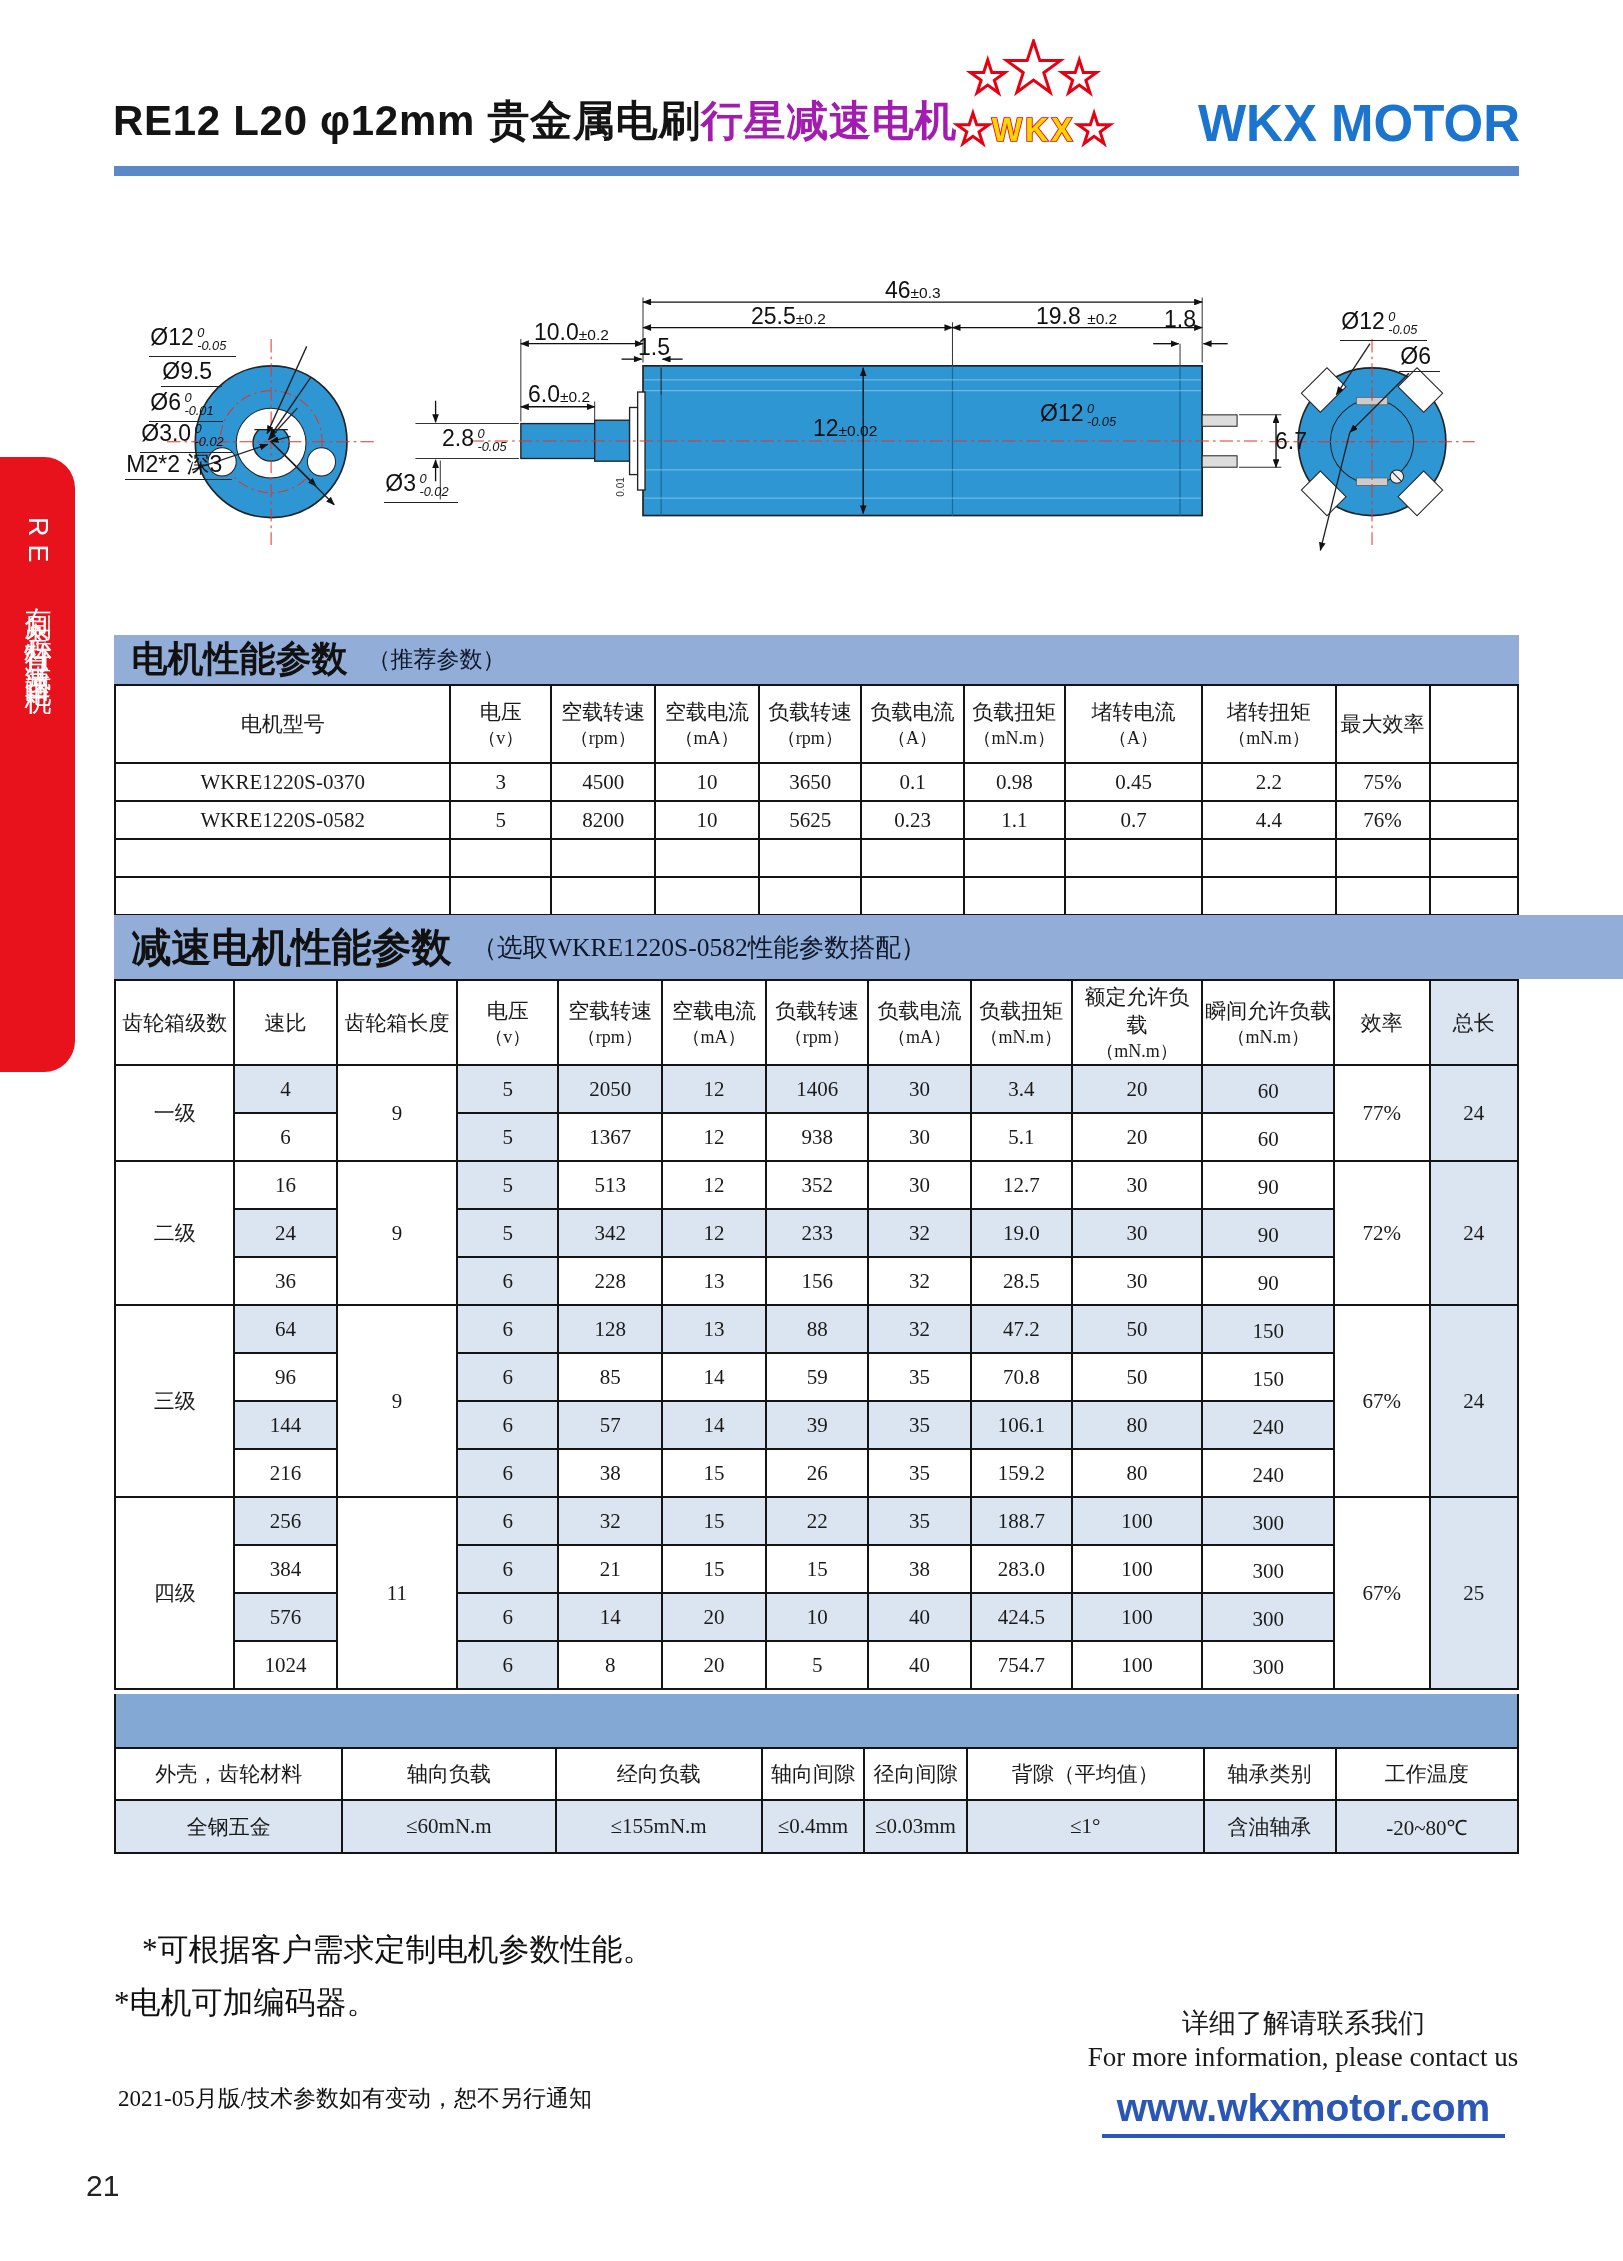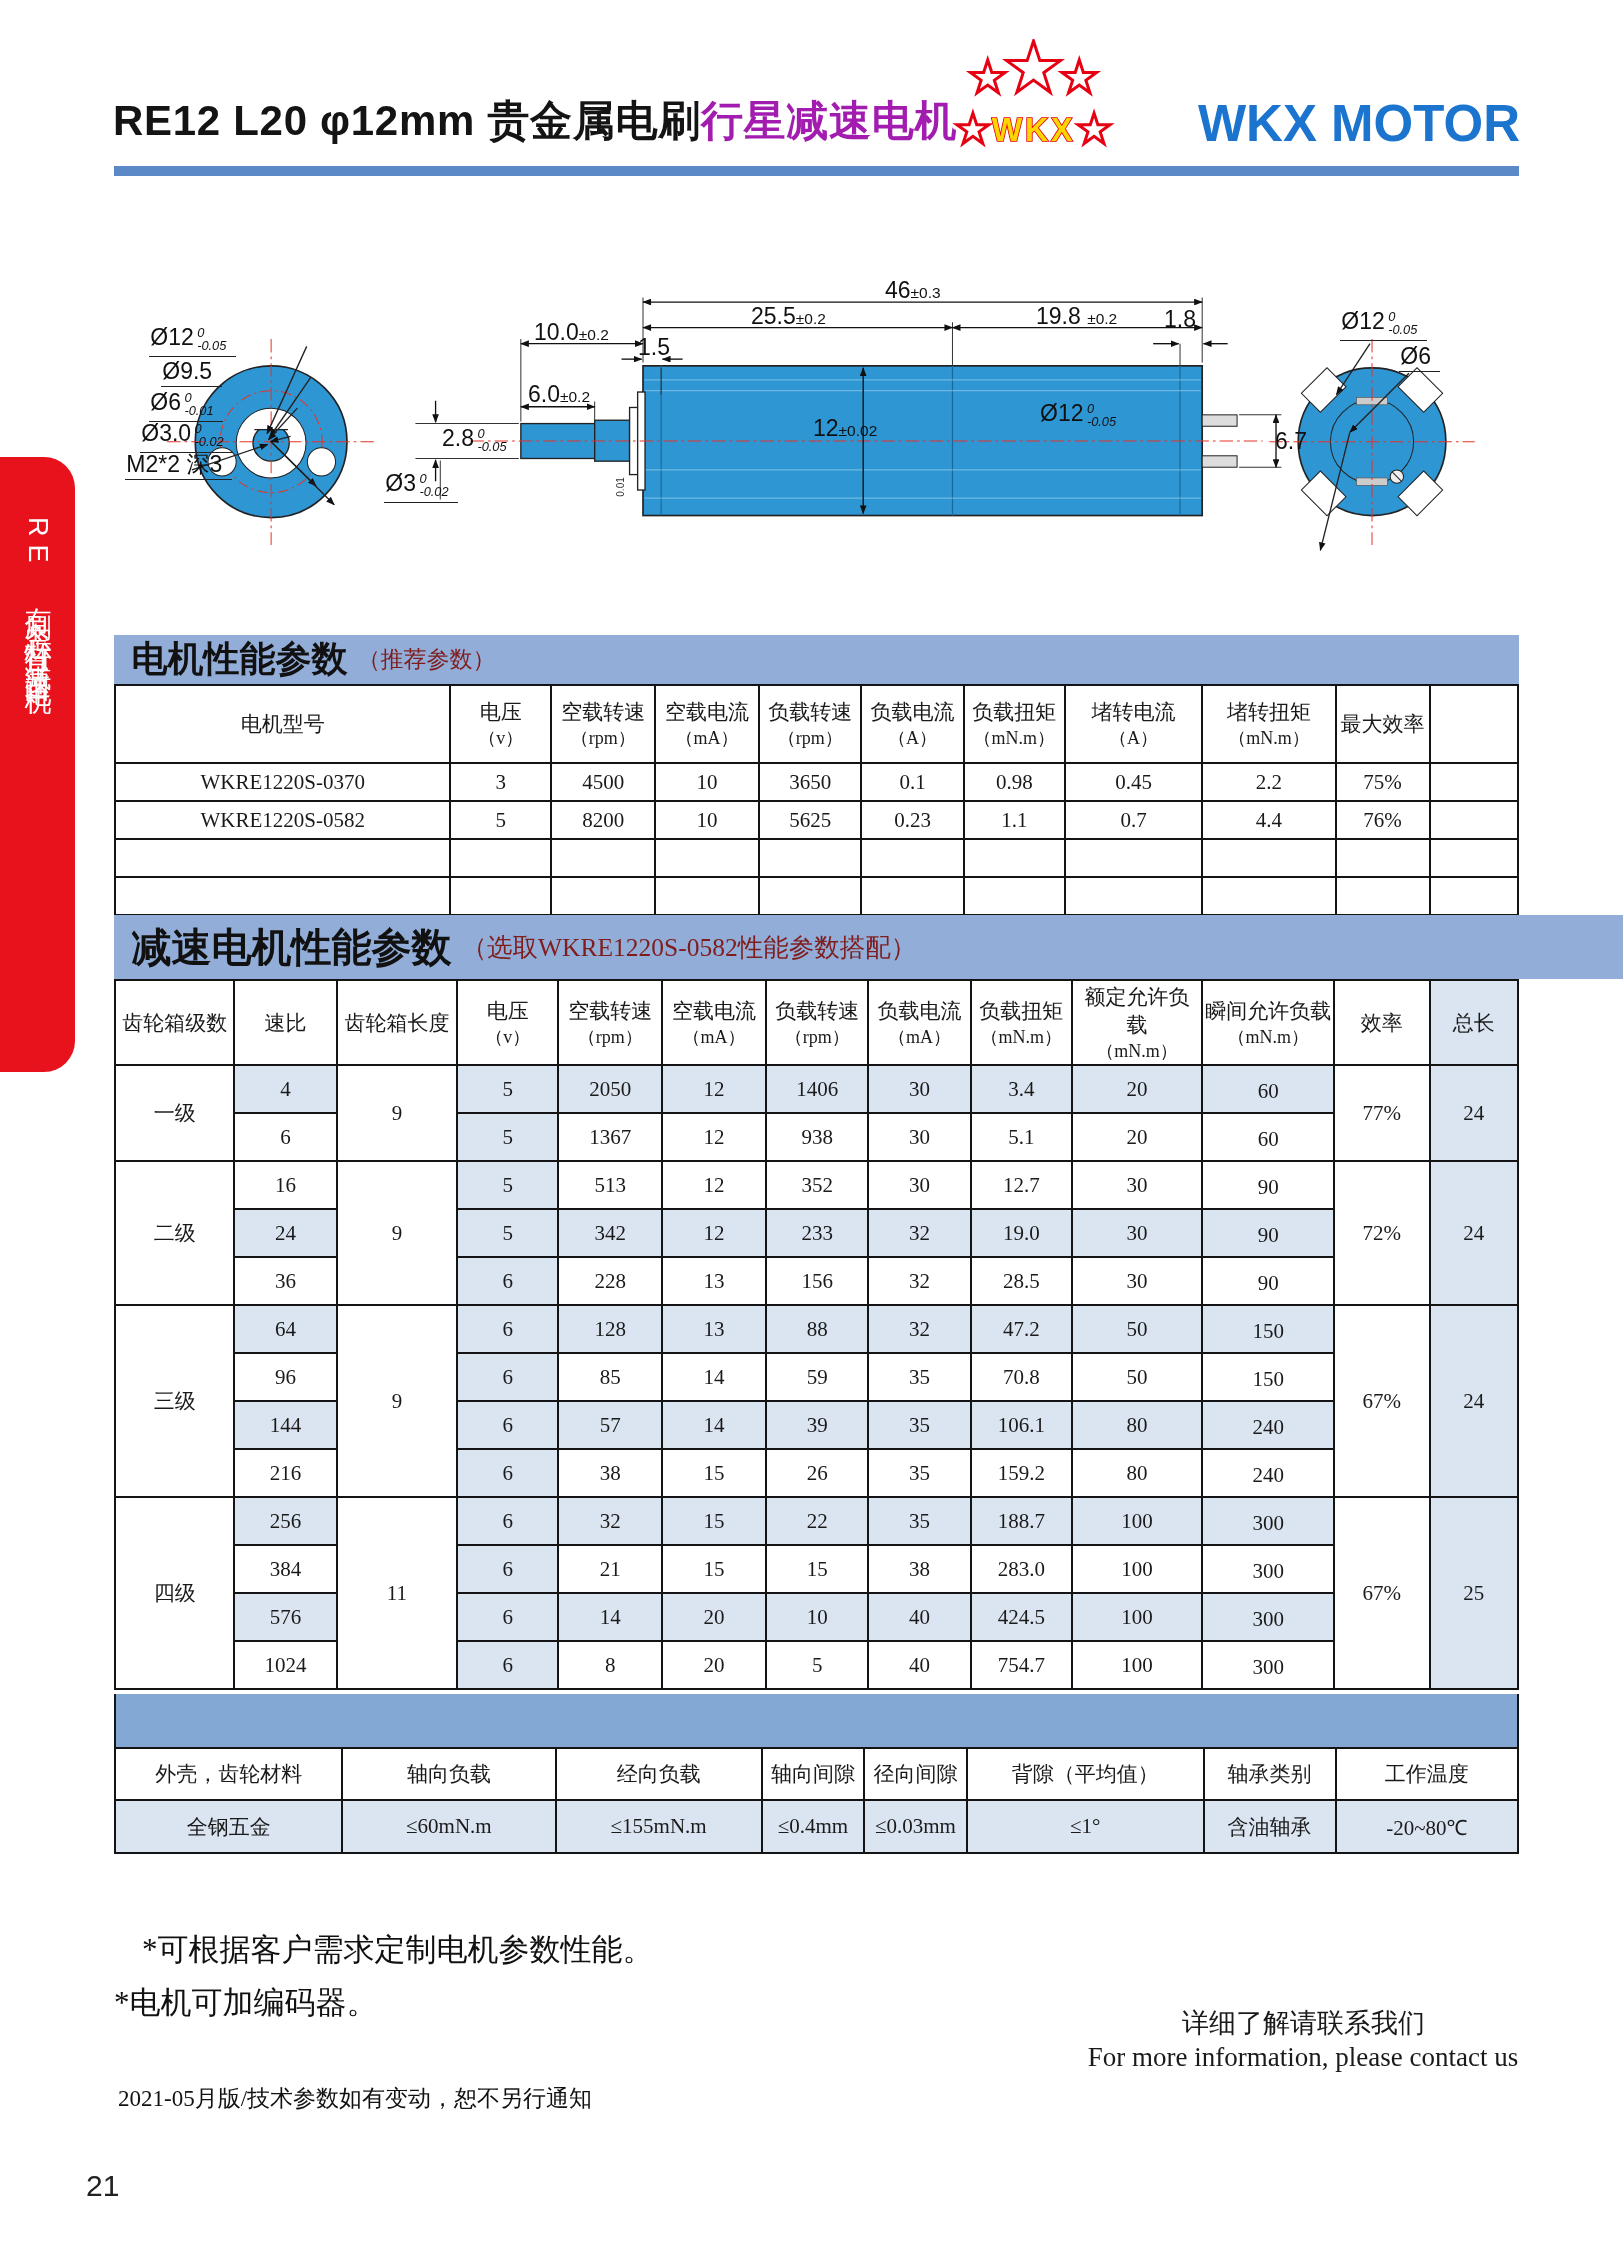--- a/index.html
+++ b/index.html
@@ -28,21 +28,21 @@
        color:#111;white-space:nowrap;line-height:1;}
   .dim .sub{font-size:15.5px;}
   .tol{display:inline-flex;flex-direction:column;font-size:12.8px;line-height:13.4px;
        margin-left:3.4px;vertical-align:middle;text-align:left;}
   .lead{border-bottom:1.3px solid #222;padding:0 9.4px 2.7px 1.3px;}
 
   
   .t-title{background:#92aed8;display:flex;align-items:baseline;padding-left:17.5px;
            box-sizing:border-box;}
   .t-title b{font-weight:bold;color:#111;}
-  .t-title span{margin-left:10px;color:#7f1d1d;}
+  .t-title span{margin-left:20px;color:#0f172a;}
   #t1-title{left:114px;top:635px;width:1405px;height:49px;align-items:center;}
   #t1-title b{font-size:36px;}
   #t1-title span{font-size:23px;}
   #t2-title{left:114px;top:915px;width:1577px;height:64px;align-items:center;}
   #t2-title b{font-size:40px;}
   #t2-title span{font-size:25.5px;}
 
   table{position:absolute;border-collapse:collapse;table-layout:fixed;background:#fff;}
   td{border:2.7px solid #141414;text-align:center;vertical-align:middle;font-size:21px;
      color:#1a1a1a;padding:1.3px;overflow:hidden;}
@@ -935,16 +935,17 @@
           </td>
         </tr>
       </tbody>
   </table>
 
   <div class="abs note" id="note1">*可根据客户需求定制电机参数性能。</div>
   <div class="abs note" id="note2">*电机可加编码器。</div>
   <div class="abs" id="date-line">2021-05月版/技术参数如有变动，恕不另行通知</div>
   <div class="abs" id="contact-cn">详细了解请联系我们</div>
   <div class="abs" id="contact-en">For more information, please contact us</div>
+  <div class="abs" id="site-url">www.wkxmotor.com</div>
   <div class="abs" id="page-number">21</div>
 
 </div>
 
 
 </body></html>

